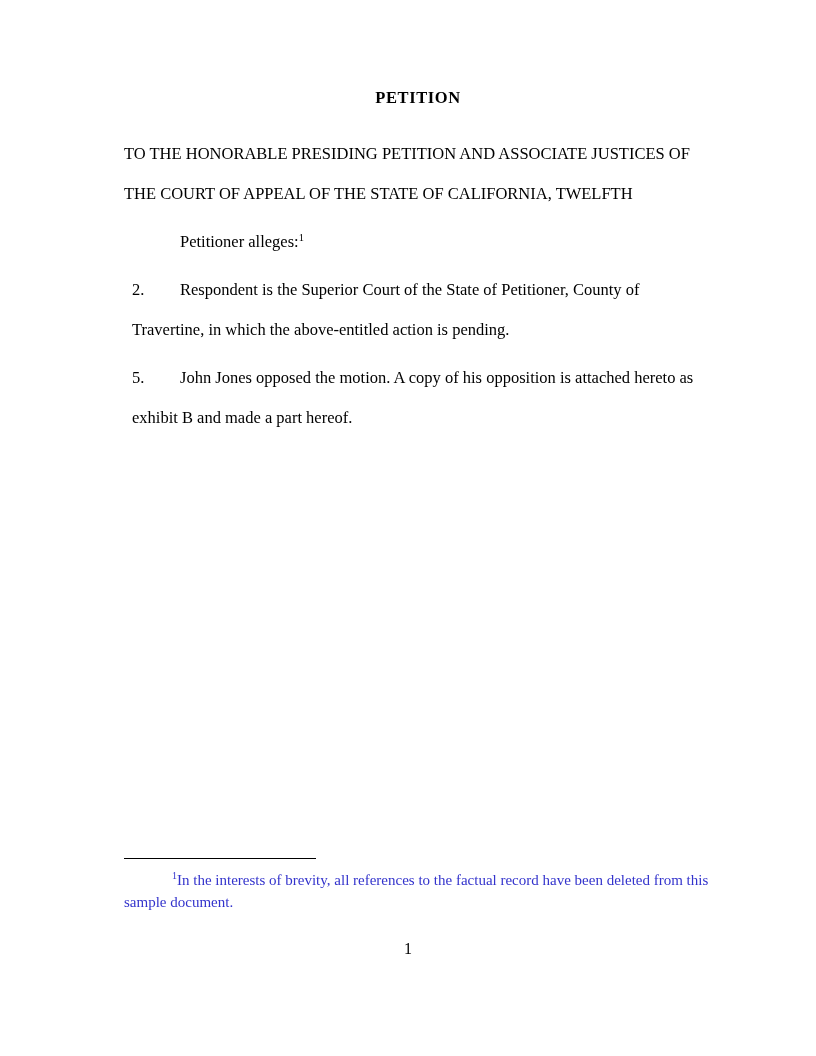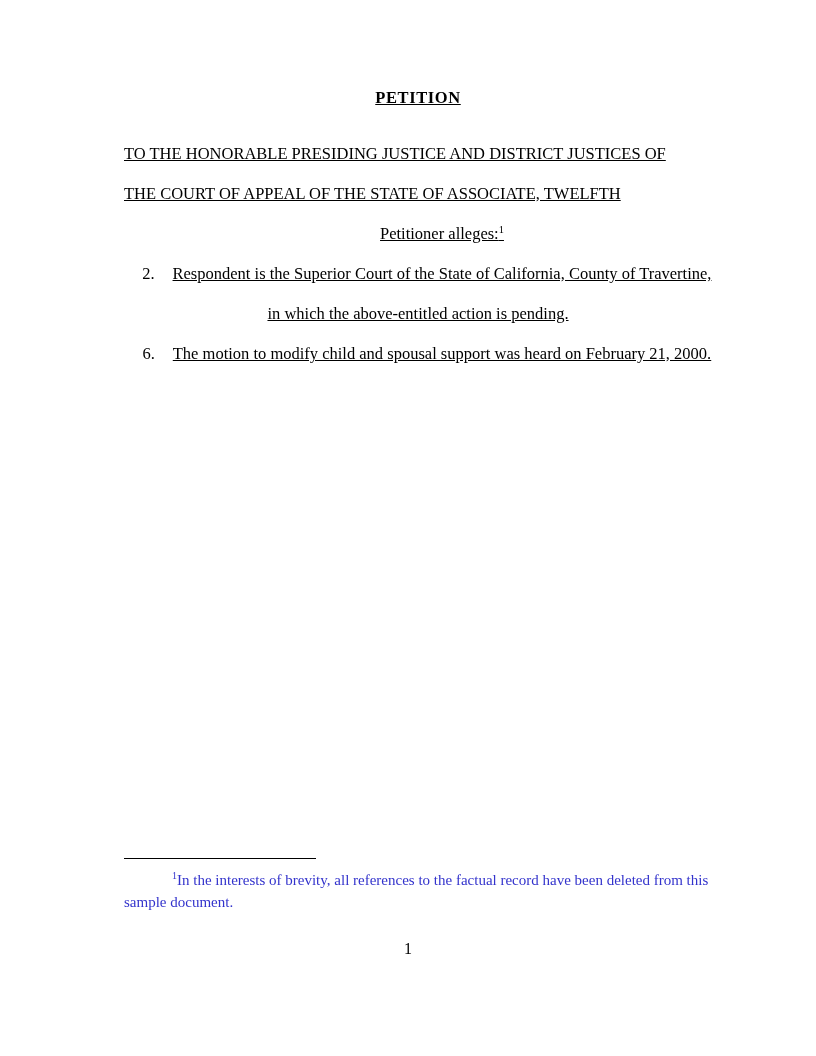--- a/index.html
+++ b/index.html
@@ -14,40 +14,39 @@
     color: #000000;
     position: relative;
     overflow: hidden;
   }
   .page {
     width: 816px;
     height: 1056px;
     box-sizing: border-box;
     padding: 88px 104px 40px 124px;
     position: relative;
-    text-decoration: underline;
   }
   .doc-title {
     text-align: center;
     font-weight: bold;
     font-size: 16.5px;
     letter-spacing: 0.6px;
     margin: 0 0 26px 0;
   }
   .body-line {
     font-size: 16.5px;
     line-height: 40px;
     text-align: left;
     margin: 0;
   }
   .para {
     font-size: 16.5px;
     line-height: 40px;
-    margin: 0;
-    text-align: center;
+    margin: 8px;
+    text-align: left;
   }
   .num {
     display: inline-block;
     width: 48px;
   }
   .first-indent {
     text-indent: 48px;
   }
   .sup {
     font-size: 10.5px;
@@ -85,32 +84,32 @@
     font-size: 16px;
   }
 </style>
 </head>
 <body>
 
 <div class="page">
 
   <h1 class="doc-title">PETITION</h1>
 
-  <p class="body-line">TO THE HONORABLE PRESIDING JUSTICE AND DISTRICT JUSTICES OF</p>
-  <p class="body-line">THE COURT OF APPEAL OF THE STATE OF ASSOCIATE, TWELFTH</p>
+  <p class="body-line">TO THE HONORABLE PRESIDING PETITION AND ASSOCIATE JUSTICES OF</p>
+  <p class="body-line">THE COURT OF APPEAL OF THE STATE OF CALIFORNIA, TWELFTH</p>
 
   <p class="para first-indent"><span>Petitioner alleges:</span><span class="sup">1</span></p>
 
 
-  <p class="para"><span class="num">2.</span><span>Respondent is the Superior Court of the State of California, County of Travertine, in which the above-entitled action is pending.</span></p>
+  <p class="para"><span class="num">2.</span><span>Respondent is the Superior Court of the State of Petitioner, County of Travertine, in which the above-entitled action is pending.</span></p>
 
 
 
+  <p class="para"><span class="num">5.</span><span>John Jones opposed the motion.  A copy of his opposition is attached hereto as exhibit B and made a part hereof.</span></p>
 
-  <p class="para"><span class="num">6.</span><span>The motion to modify child and spousal support was heard on February 21, 2000.</span></p>
 
   <div class="footnote-area">
     <div class="footnote-rule"></div>
     <p class="footnote-text"><span class="sup">1</span><span>In the interests of brevity, all references to the factual record have been deleted from this sample document.</span></p>
   </div>
 
   <div class="page-number">1</div>
 
 </div>
 

